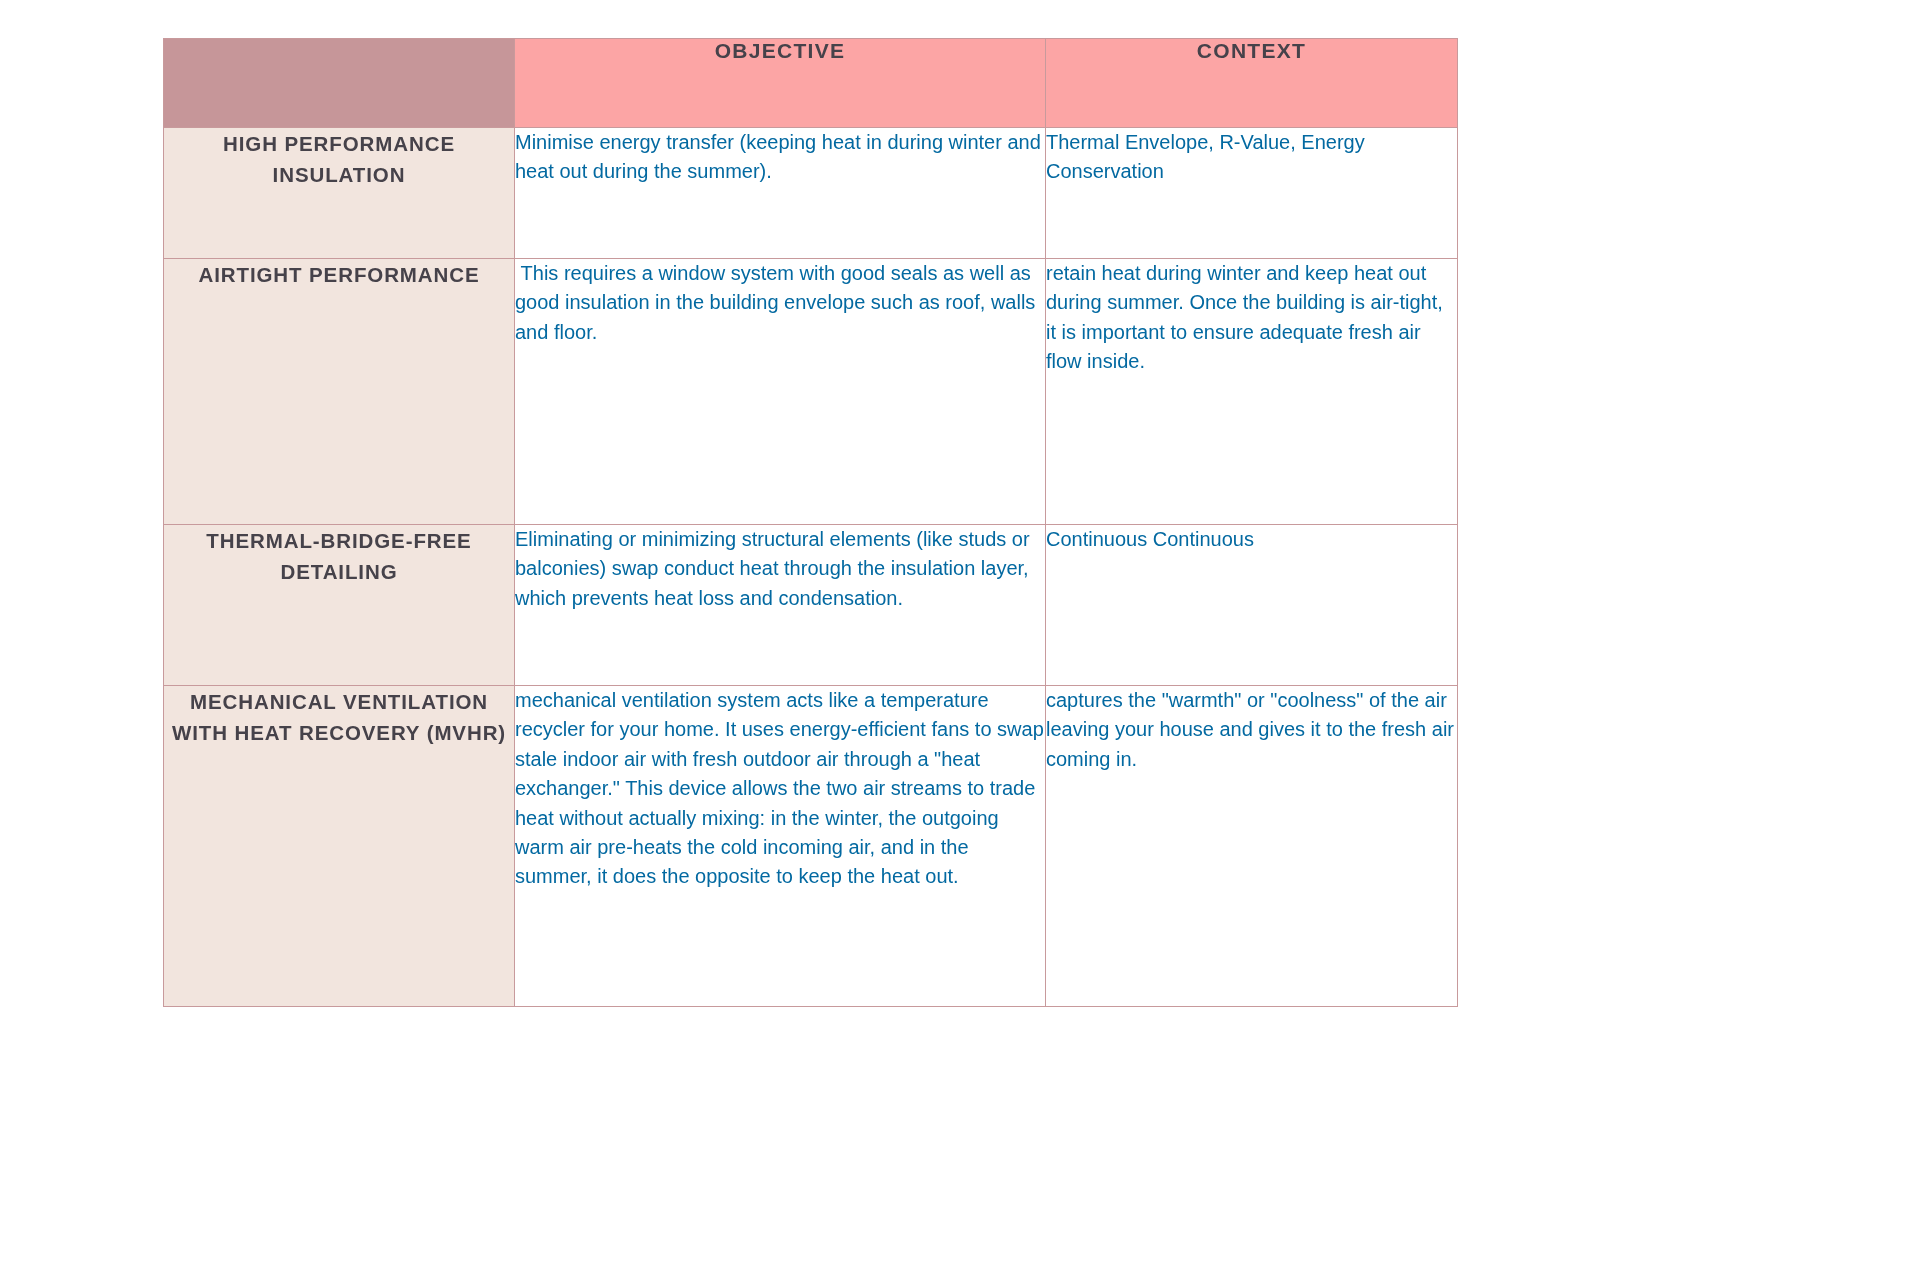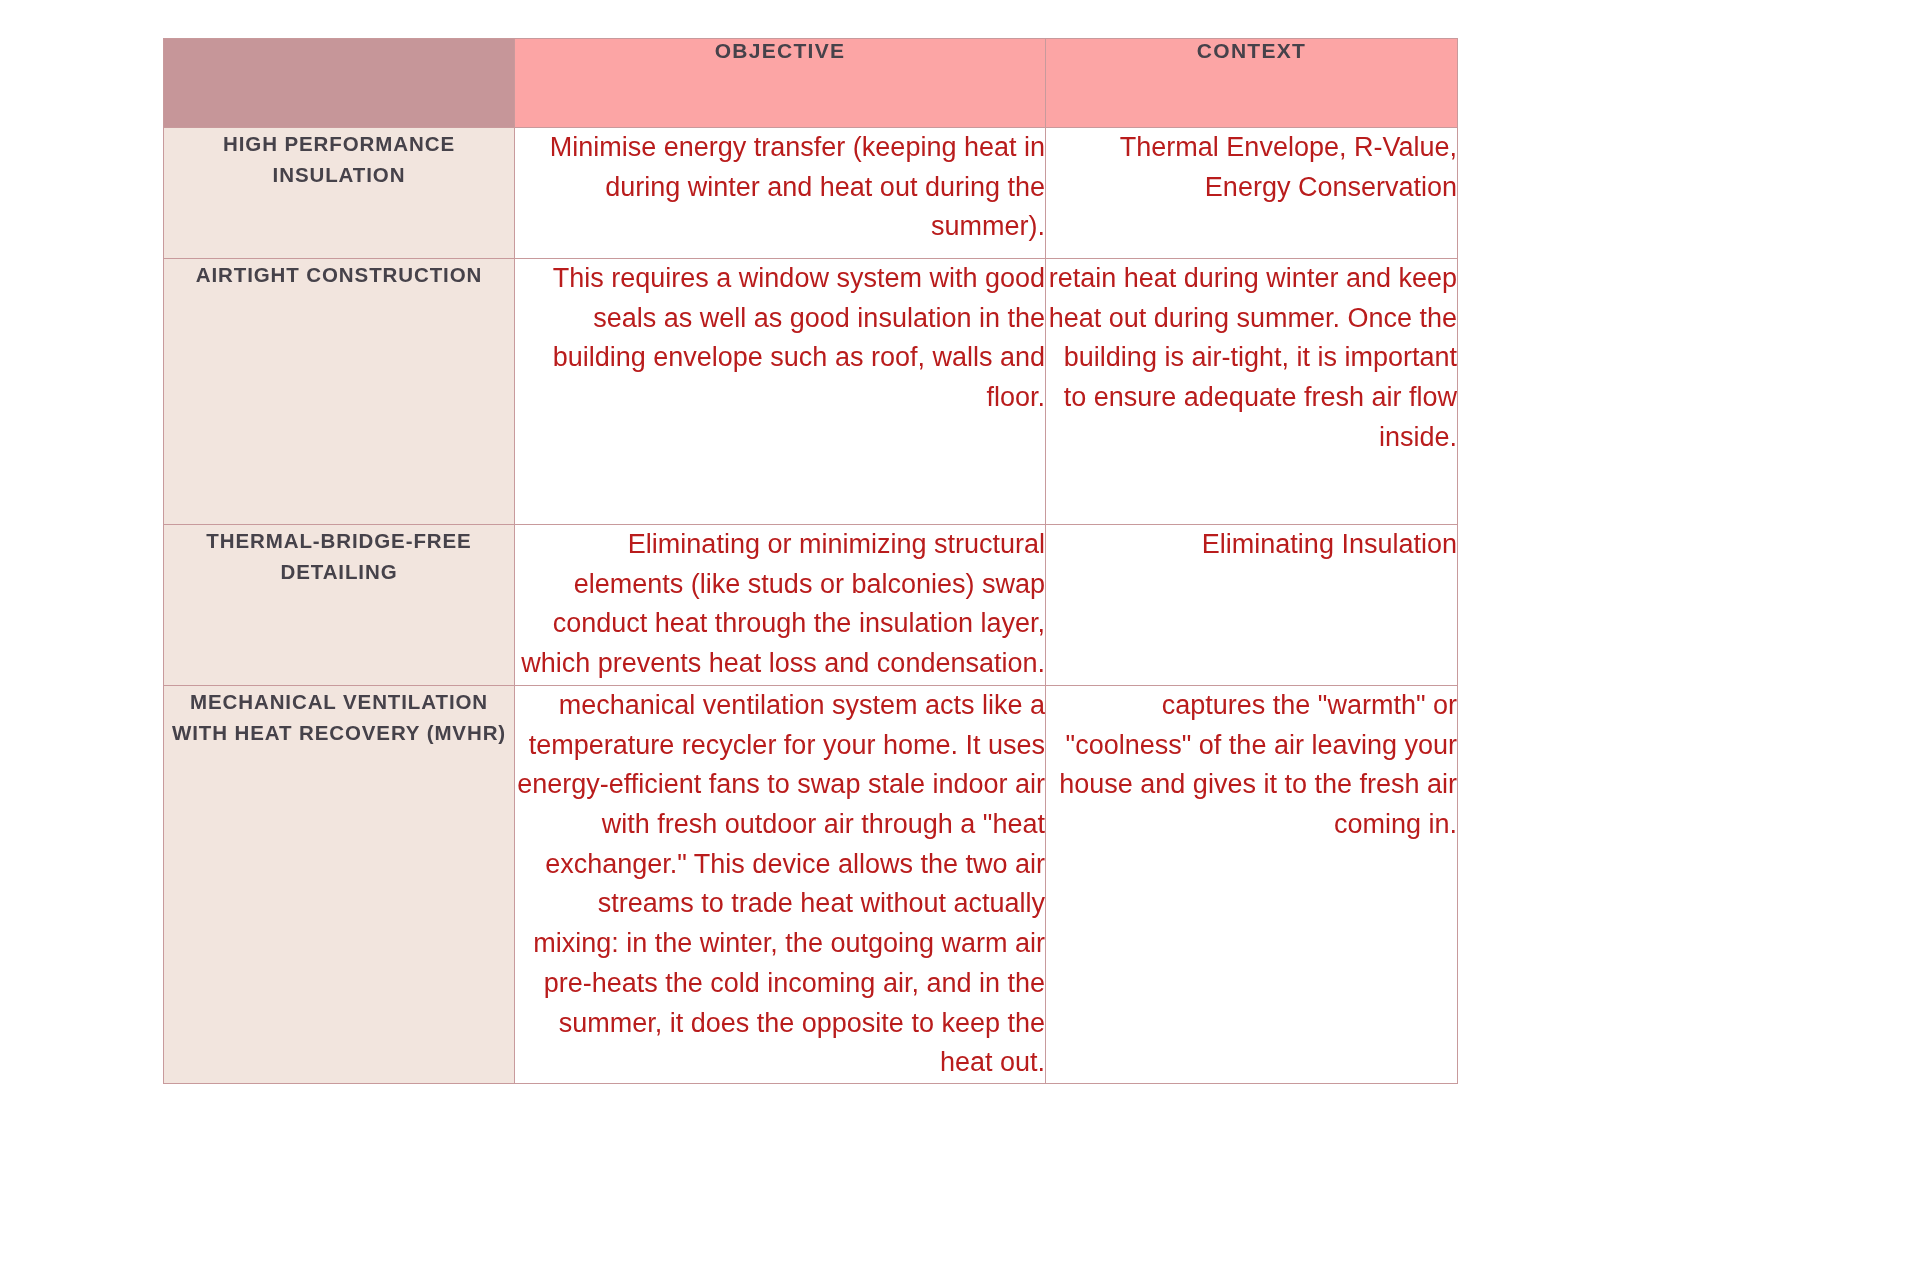--- a/index.html
+++ b/index.html
@@ -66,25 +66,25 @@
     font-weight: bold;
     letter-spacing: 0.9px;
     color: #46424a;
     line-height: 1.52;
     padding: 10px 16px;
   }
 
   
   .body-cell {
     background: #ffffff;
-    font-size: 27px;
-    color: #b91c1c;
+    font-size: 20px;
+    color: #0369a1;
     line-height: 1.47;
     padding: 16px 18px 16px 16px;
-    text-align: right;
+    text-align: left;
     white-space: pre-wrap;
   }
 
   
   tr.row-0 td { height: 130px; margin-left: 32px; }
   tr.row-1 td { height: 265px; }
   tr.row-2 td { height: 160px; margin-top: 16px; }
   tr.row-3 td { height: 320px; }
 </style>
 </head>
@@ -104,28 +104,28 @@
         <th class="hdr-cell">CONTEXT</th>
       </tr>
     </thead>
     <tbody>
       <tr class="row-0">
         <td class="lbl-cell">HIGH PERFORMANCE INSULATION</td>
         <td class="body-cell">Minimise energy transfer (keeping heat in during winter and heat out during the summer).</td>
         <td class="body-cell">Thermal Envelope, R-Value, Energy Conservation</td>
       </tr>
       <tr class="row-1">
-        <td class="lbl-cell">AIRTIGHT CONSTRUCTION</td>
+        <td class="lbl-cell">AIRTIGHT PERFORMANCE</td>
         <td class="body-cell"> This requires a window system with good seals as well as good insulation in the building envelope such as roof, walls and floor.</td>
         <td class="body-cell">retain heat during winter and keep heat out during summer. Once the building is air-tight, it is important to ensure adequate fresh air flow inside.</td>
       </tr>
       <tr class="row-2">
         <td class="lbl-cell">THERMAL-BRIDGE-FREE DETAILING</td>
         <td class="body-cell">Eliminating or minimizing structural elements (like studs or balconies) swap conduct heat through the insulation layer, which prevents heat loss and condensation.</td>
-        <td class="body-cell">Eliminating Insulation</td>
+        <td class="body-cell">Continuous Continuous</td>
       </tr>
       <tr class="row-3">
         <td class="lbl-cell">MECHANICAL VENTILATION WITH HEAT RECOVERY (MVHR)</td>
         <td class="body-cell">mechanical ventilation system acts like a temperature recycler for your home. It uses energy-efficient fans to swap stale indoor air with fresh outdoor air through a "heat exchanger." This device allows the two air streams to trade heat without actually mixing: in the winter, the outgoing warm air pre-heats the cold incoming air, and in the summer, it does the opposite to keep the heat out.</td>
         <td class="body-cell">captures the "warmth" or "coolness" of the air leaving your house and gives it to the fresh air coming in.</td>
       </tr>
     </tbody>
   </table>
 </div>
 

